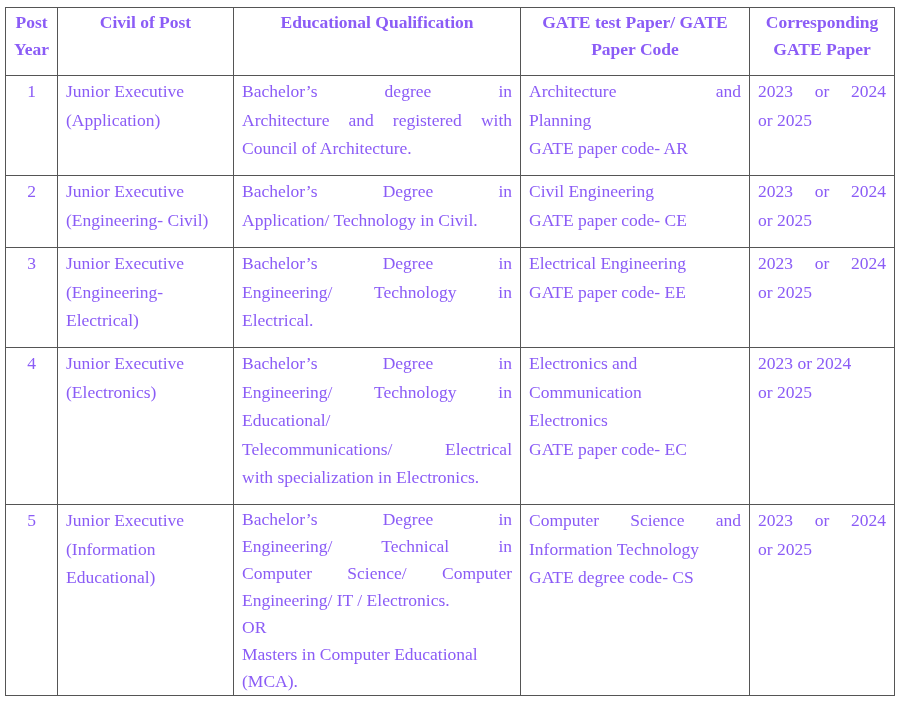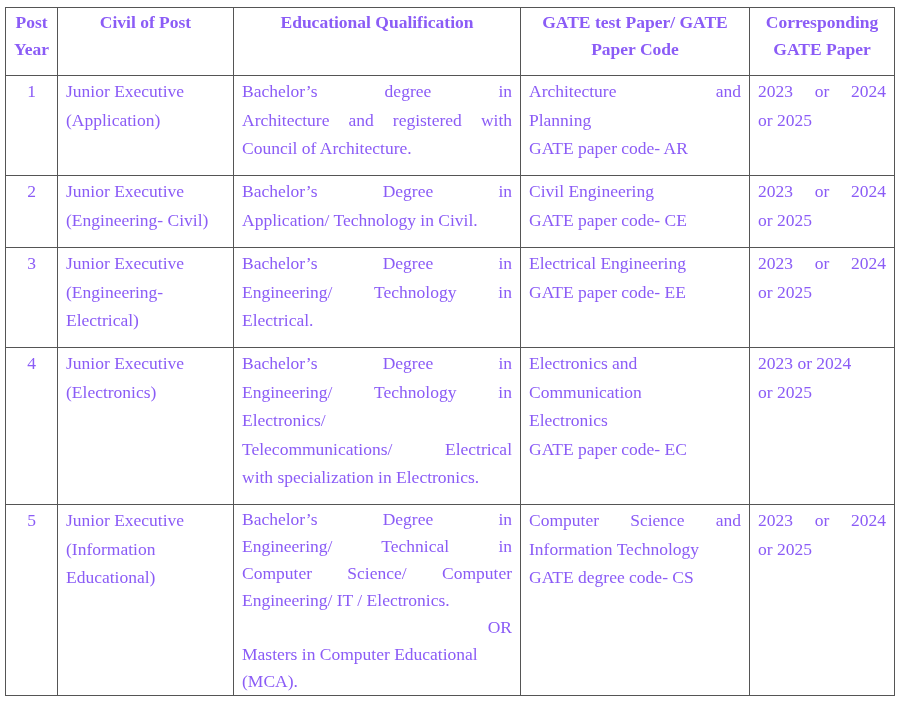--- a/index.html
+++ b/index.html
@@ -24,21 +24,21 @@
       font-weight: bold;
       text-align: center;
       padding-top: 1px;
       line-height: 27px;
     }
     table.posts tr.head { height: 68px; }
     table.posts td { padding-top: 1px; }
     td.code { text-align: center; padding-left: 2px; padding-right: 2px; }
     .line { display: block; }
     .line.j { text-align: justify; text-align-last: justify; }
-    .line.c { text-align: right; }
+    .line.c { text-align: left; }
     col.c1 { width: 52px; }
     col.c2 { width: 176px; }
     col.c3 { width: 287px; }
     col.c4 { width: 229px; }
     col.c5 { width: 145px; }
     tr.r1 { height: 100px; }
     tr.r2 { height: 72px; }
     tr.r3 { height: 100px; }
     tr.r4 { height: 157px; }
     tr.r5 { height: 191px; }
@@ -144,21 +144,21 @@
 
     <tr class="r4">
       <td class="code">4</td>
       <td>
         <span class="line">Junior Executive</span>
         <span class="line">(Electronics)</span>
       </td>
       <td>
         <span class="line j">Bachelor’s Degree in</span>
         <span class="line j">Engineering/ Technology in</span>
-        <span class="line">Electronics/</span>
+        <span class="line">Educational/</span>
         <span class="line j">Telecommunications/ Electrical</span>
         <span class="line">with specialization in Electronics.</span>
       </td>
       <td>
         <span class="line">Electronics and</span>
         <span class="line">Communication</span>
         <span class="line">Electronics</span>
         <span class="line">GATE paper code- EC</span>
       </td>
       <td>

